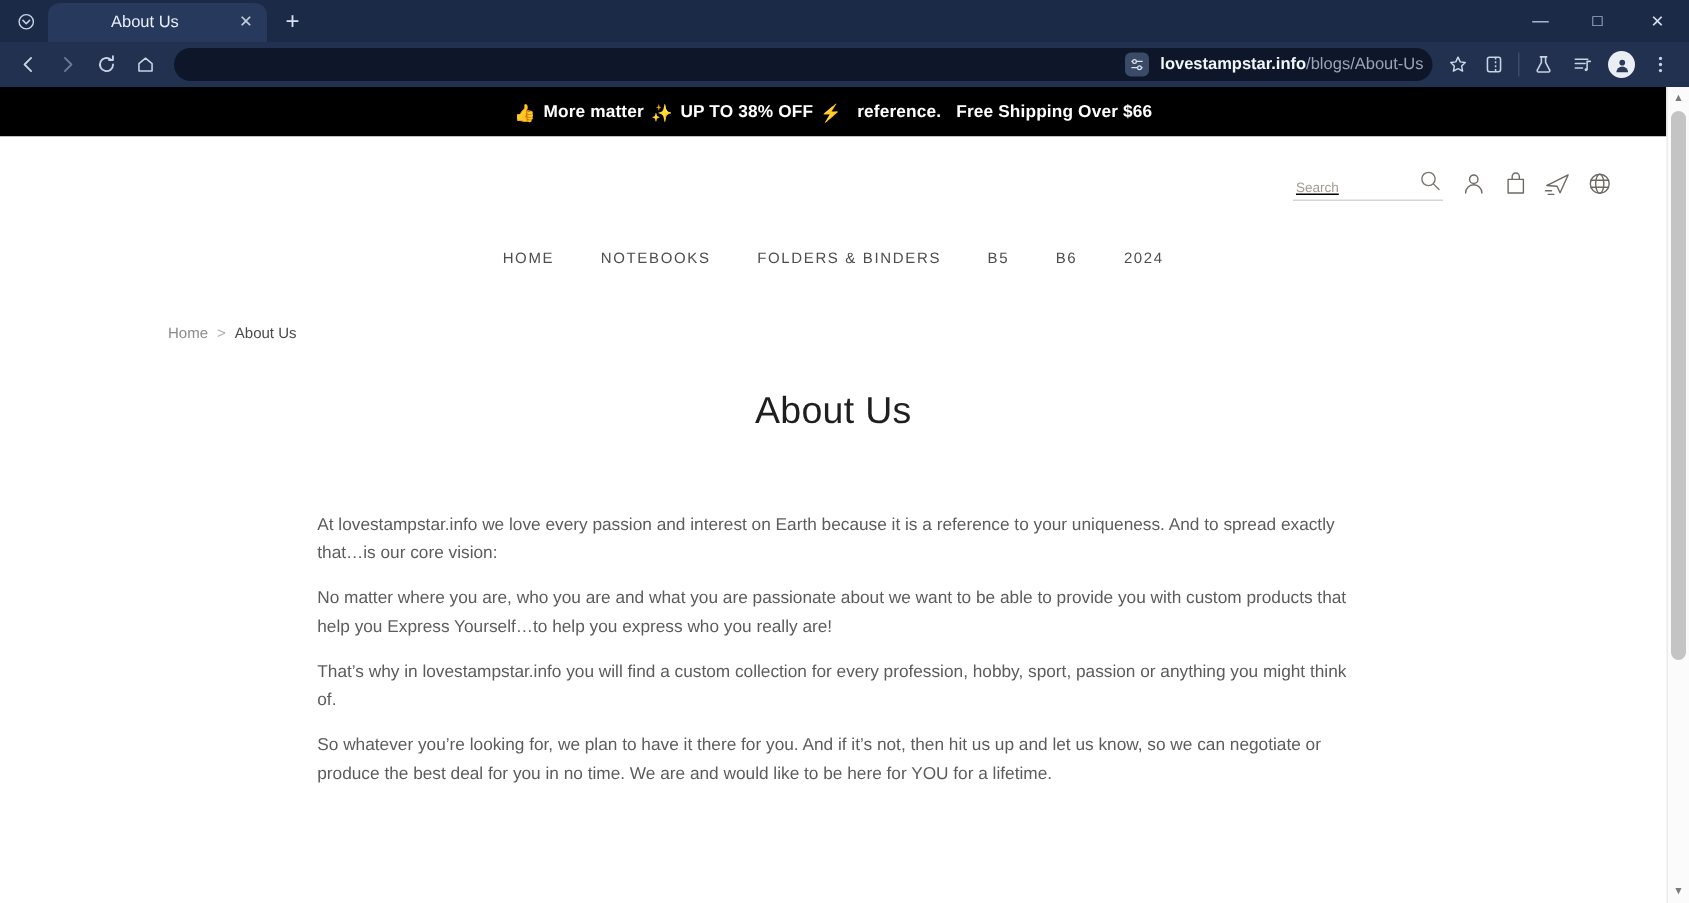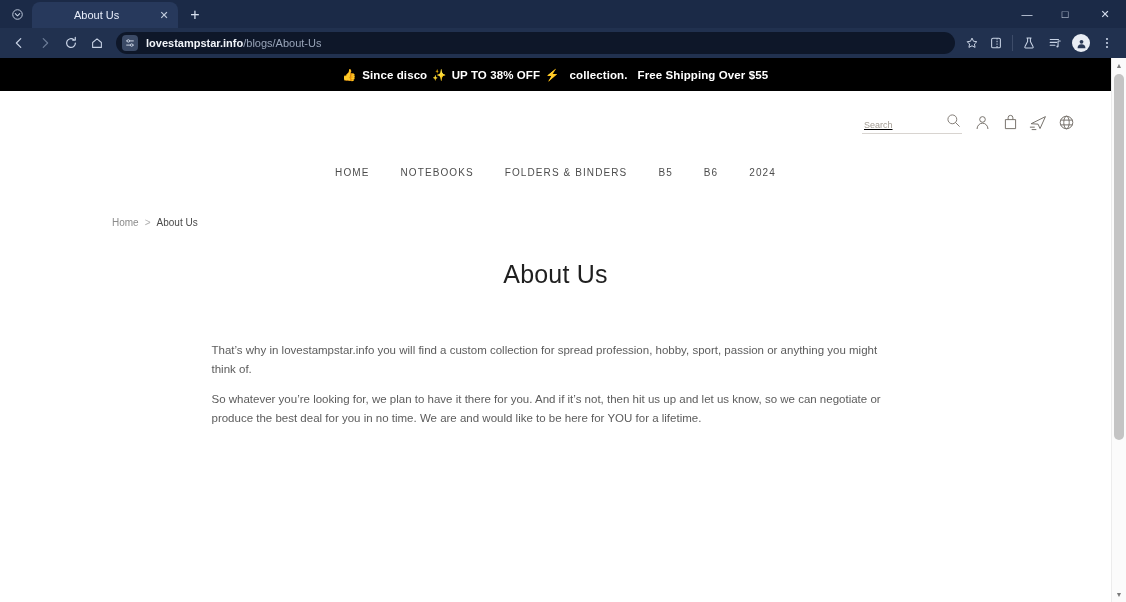--- a/index.html
+++ b/index.html
@@ -86,20 +86,21 @@
   .tb-icon.dim { color: #6c7c97; }
   .omnibox {
     flex: 1 1 auto;
     height: 22px;
     background: #0e1729;
     border-radius: 11px;
     display: flex; align-items: center;
     margin: 0 6px 0 6px;
     padding: 0 6px 0 6px;
     min-width: 0;
+    justify-content: flex-end;
   }
   .omni-site-icon {
     width: 16px; height: 16px;
     border-radius: 4px;
     background: #3b4a66;
     display: flex; align-items: center; justify-content: center;
     margin-right: 8px;
     flex: 0 0 auto;
   }
   .omni-url {
@@ -351,33 +352,33 @@
       </svg>
     </div>
   </div>
 
   <div class="viewport">
     <div class="page">
 
       <div class="announce">
         <span>👍</span>
         <span class="gap"></span>
-        <span>Since disco</span>
+        <span>More matter</span>
         <span class="gap"></span>
         <span>✨</span>
         <span class="gap"></span>
         <span>UP TO 38% OFF</span>
         <span class="gap"></span>
         <span>⚡</span>
         <span class="gap"></span>
         <span class="gap"></span>
-        <span>collection.</span>
-        <span class="gap"></span>
-        <span class="gap"></span>
-        <span>Free Shipping Over $55</span>
+        <span>reference.</span>
+        <span class="gap"></span>
+        <span class="gap"></span>
+        <span>Free Shipping Over $66</span>
       </div>
 
       <div class="site-header">
         <div class="utility-row">
 
           <div class="search-wrap">
             <input class="search-input" type="text" placeholder="Search" style="">
             <span class="icon-btn">
               <svg width="15" height="15" viewBox="0 0 18 18">
                 <circle cx="7.6" cy="7.6" r="5.3" fill="none" stroke="#7a736c" stroke-width="1.1"></circle>
@@ -430,21 +431,23 @@
 
       <div class="breadcrumb">
         <span>Home</span>
         <span class="crumb-sep">&gt;</span>
         <span class="crumb-current">About Us</span>
       </div>
 
       <h1 class="page-title">About Us</h1>
 
       <div class="article">
-        <p>That’s why in lovestampstar.info you will find a custom collection for spread profession, hobby, sport, passion or anything you might think of.</p>
+        <p>At lovestampstar.info we love every passion and interest on Earth because it is a reference to your uniqueness. And to spread exactly that…is our core vision:</p>
+        <p>No matter where you are, who you are and what you are passionate about we want to be able to provide you with custom products that help you Express Yourself…to help you express who you really are!</p>
+        <p>That’s why in lovestampstar.info you will find a custom collection for every profession, hobby, sport, passion or anything you might think of.</p>
         <p>So whatever you’re looking for, we plan to have it there for you. And if it’s not, then hit us up and let us know, so we can negotiate or produce the best deal for you in no time. We are and would like to be here for YOU for a lifetime.</p>
 
       </div>
     </div>
 
     <div class="scrollbar">
       <div class="sb-arrow">▲</div>
       <div class="sb-track">
         <div class="sb-thumb"></div>
       </div>

